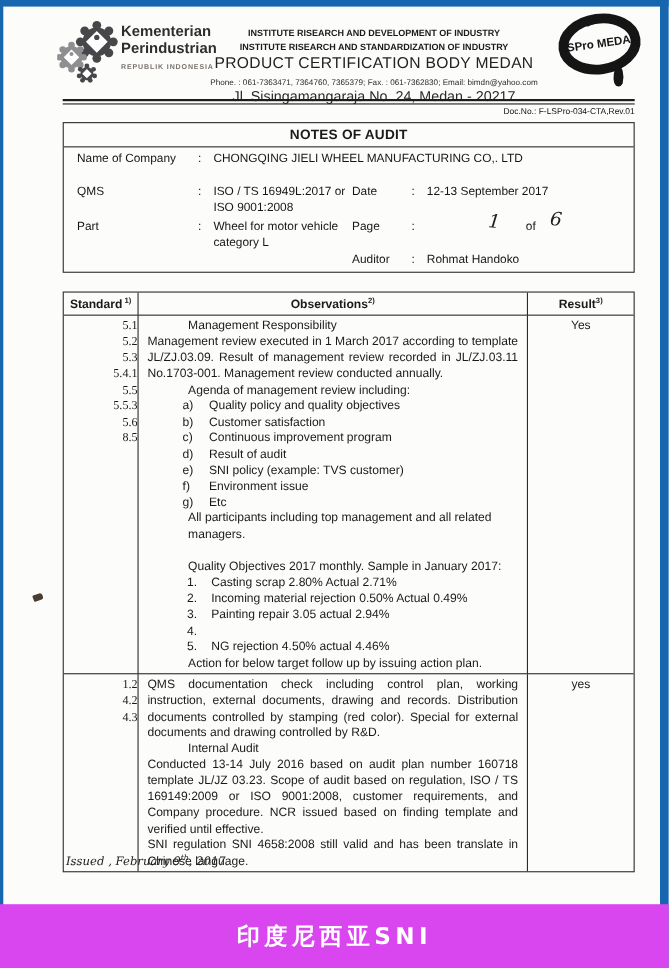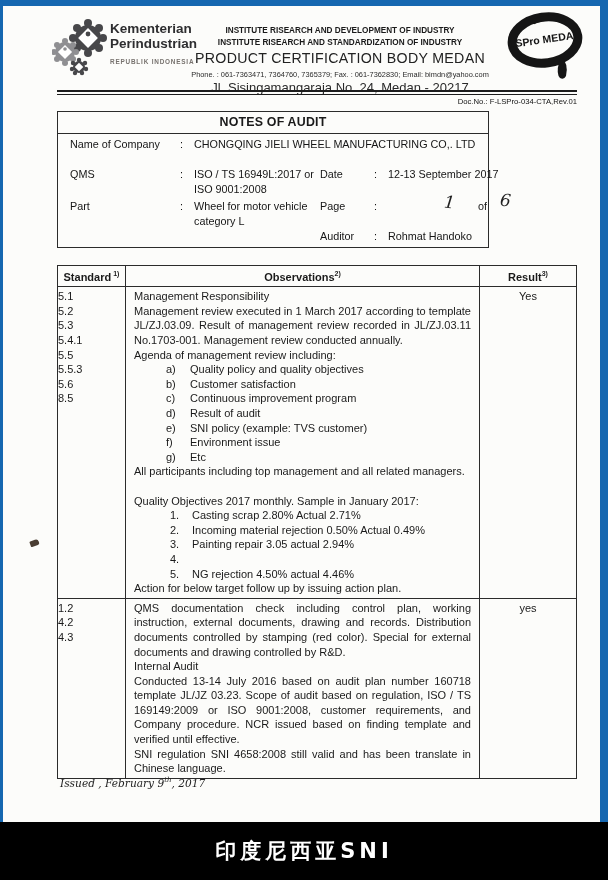--- a/index.html
+++ b/index.html
@@ -4,21 +4,21 @@
 <style>
   * { margin:0; padding:0; box-sizing:border-box; }
   html,body { width:608px; height:880px; }
   body { font-family:"Liberation Sans", sans-serif; color:#1a1a1a; background:#ffffff; }
   #page { position:relative; width:608px; height:880px; background:#fcfcfa; overflow:hidden; }
 
   
   .frame-top    { position:absolute; left:0; top:0; width:608px; height:6px; background:#1667b0; }
   .frame-left   { position:absolute; left:0; top:0; width:3px; height:880px; background:#1667b0; }
   .frame-right  { position:absolute; left:600px; top:0; width:8px; height:880px; background:#1667b0; }
-  .banner { position:absolute; left:0; top:822px; width:608px; height:58px; background:#000000;
+  .banner { position:absolute; left:0; top:822px; width:608px; height:58px; background:#d946ef;
             display:flex; align-items:center; justify-content:center; }
   .banner-text { color:#ffffff; font-size:21px; font-weight:bold; letter-spacing:4px;
                  font-family:"DejaVu Sans", sans-serif; }
 
   
   .logo-left { position:absolute; left:52px; top:18px; width:58px; height:60px; }
   .ministry { position:absolute; left:110px; top:21px; line-height:15px; }
   .ministry .l1, .ministry .l2 { font-size:13.5px; font-weight:bold; color:#2e2e30; }
   .ministry .l3 { font-size:6.4px; font-weight:bold; letter-spacing:0.8px; color:#77726e; margin-top:3px; }
   .org-block { position:absolute; left:150px; top:26px; width:380px; text-align:center; }
@@ -28,43 +28,43 @@
   .org-block .o4 { font-size:7.4px; margin-top:4px; color:#2a2a2a; }
   .org-block .o5 { font-size:13px; margin-top:1px; color:#2a2a2a; }
   .logo-right { position:absolute; left:503px; top:10px; width:84px; height:72px; }
 
   .double-rule { position:absolute; left:57px; top:90px; width:520px; height:5px;
                  border-top:2.6px solid #1d1d1d; border-bottom:1.3px solid #1d1d1d; }
   .docno { position:absolute; left:300px; top:97px; width:277px; text-align:right;
            font-size:7.7px; font-weight:normal; color:#111; }
 
   
-  .notes-box { position:absolute; left:57px; top:111px; width:432px; height:137px;
+  .notes-box { position:absolute; left:57px; top:111px; width:520px; height:137px;
                border:1.5px solid #2b2b2b; background:transparent; }
   .notes-title { text-align:center; font-size:12.4px; font-weight:bold; padding:3px 0 4px 0;
                  border-bottom:1.5px solid #2b2b2b; letter-spacing:0.2px; }
   .nf { position:absolute; font-size:10.8px; white-space:nowrap; color:#161616; }
   .hw { font-family:"DejaVu Serif", serif; font-style:italic; font-size:17px; color:#222;
         display:inline-block; transform:rotate(6deg); }
 
   
   .audit-table { position:absolute; left:57px; top:265px; width:520px;
                  border:1.5px solid #2b2b2b; display:grid;
                  grid-template-columns:68px 354px 1fr; font-size:11px; }
   .cell { line-height:14.6px; }
   .th { font-weight:bold; text-align:center; border-bottom:1.5px solid #2b2b2b; padding:1px 0 2px 0; }
   .th sup, .obs sup { font-size:7px; }
   .col-a { border-right:1.5px solid #2b2b2b; }
   .col-b { border-right:1.5px solid #2b2b2b; }
   .row1 { border-bottom:1.5px solid #2b2b2b; }
-  .std-cell { text-align:left; padding-top:2px; }
+  .std-cell { text-align:right; padding-top:2px;font-family:Liberation Serif, serif; }
   .std-cell div { line-height:14.6px; }
   .obs-cell { padding:2px 8px 2px 8px; }
   .obs-cell p { text-align:justify; line-height:14.6px; }
-  .obs-cell .plain { line-height:14.6px; }
+  .obs-cell .plain { line-height:14.6px;margin-left:37px; }
   .li { display:flex; line-height:14.6px; }
   .agenda { padding-left:32px; }
   .agenda .m { width:24px; flex:none; }
   .objectives { padding-left:36px; }
   .objectives .m { width:22px; flex:none; }
   .gap-top { margin-top:14.6px; }
   .res-cell { text-align:center; padding-top:2px; line-height:14.6px; }
   .r1h { min-height:304px; }
   .r2h { min-height:176px; }
 

